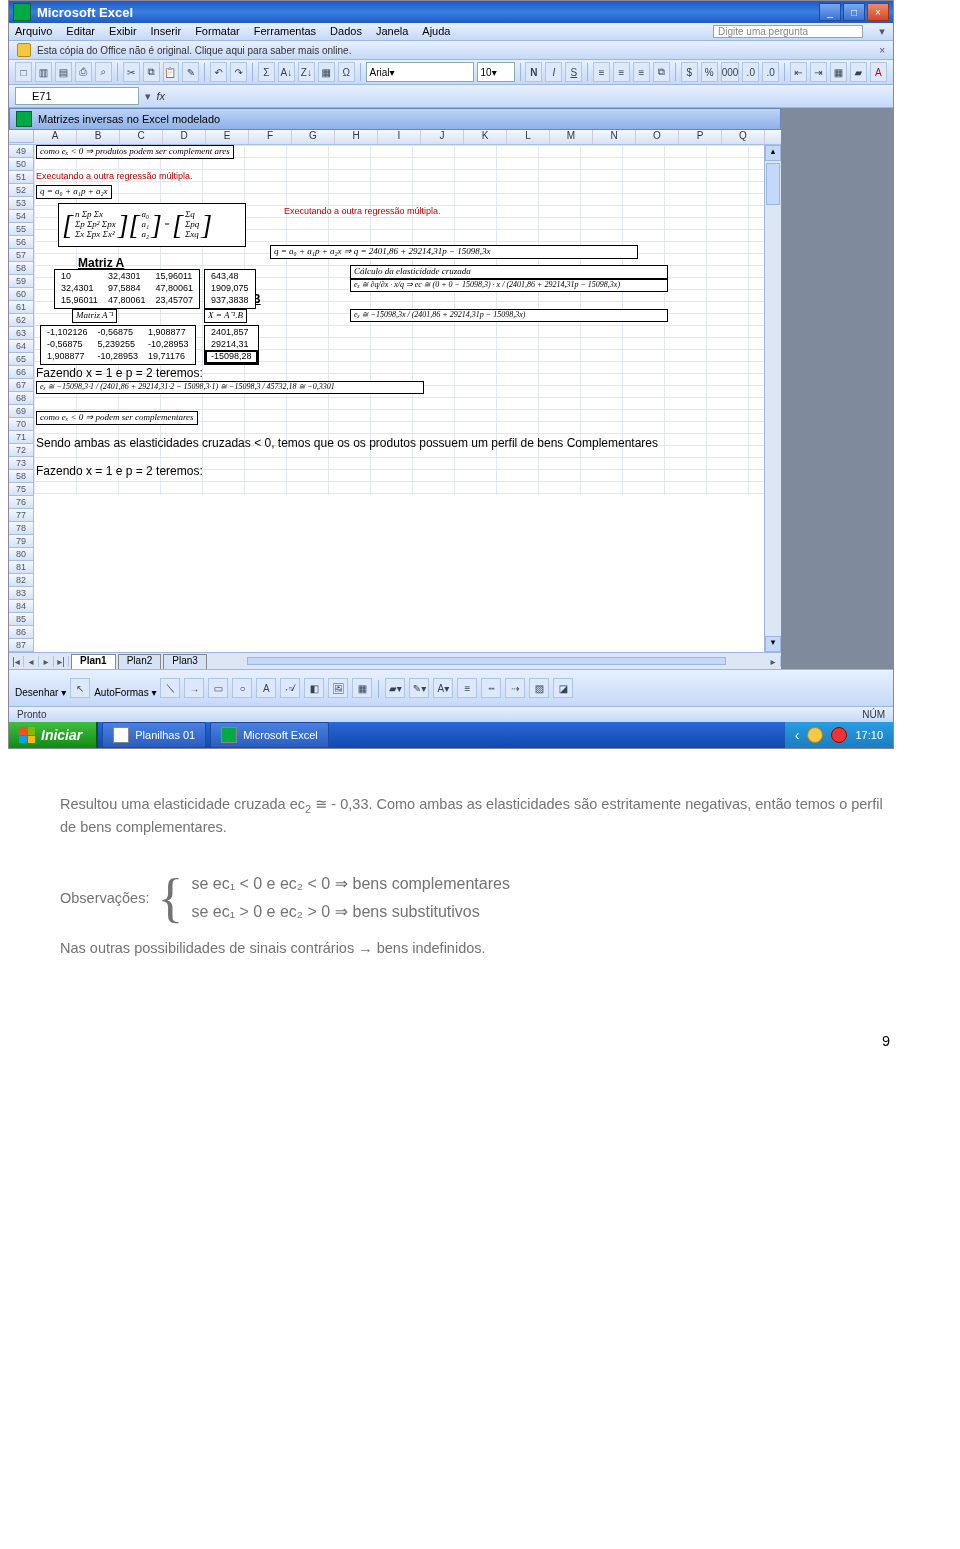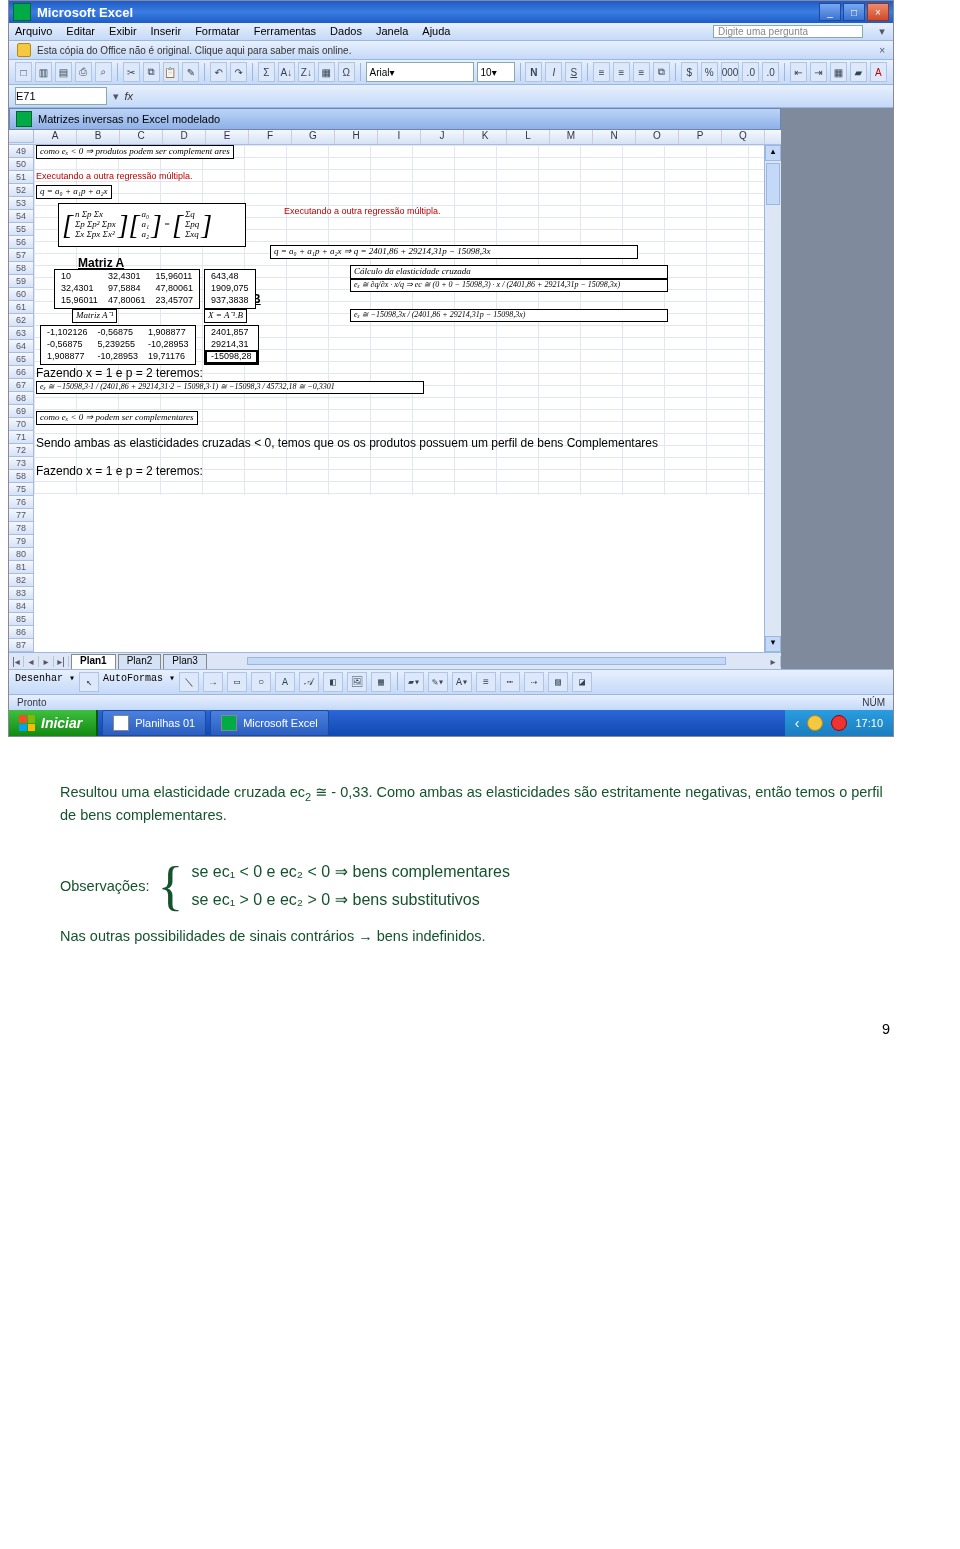--- a/index.html
+++ b/index.html
@@ -13,21 +13,21 @@
   .menubar { background:linear-gradient(#e8f0fd,#c4d9f8); padding:2px 6px; font-size:11px; display:flex; gap:14px; border-bottom:1px solid #9cb6e0;}
   .ask-box { margin-left:auto; background:#fff; border:1px solid #8aa; font-size:10px; color:#888; padding:0 4px; width:140px; }
   .infobar { background:linear-gradient(#e8f0fd,#c4d9f8); padding:2px 8px; font-size:10px; color:#333; border-bottom:1px solid #9cb6e0; display:flex; align-items:center; gap:6px;}
   .infobar .icn { width:12px; height:12px; background:#f5c842; border:1px solid #b58a10; border-radius:2px;}
   .toolbar { background:linear-gradient(#e8f0fd,#c4d9f8); padding:2px 6px; border-bottom:1px solid #9cb6e0; display:flex; align-items:center; gap:3px; font-size:10px; flex-wrap:nowrap;}
   .tbtn { width:18px; height:18px; background:#dde9fb; border:1px solid #b0c4e4; display:inline-flex; align-items:center; justify-content:center; font-size:10px; color:#345;}
   .tsep { width:1px; height:18px; background:#9cb6e0; margin:0 2px; }
   .tdrop { height:18px; background:#fff; border:1px solid #8aa; font-size:10px; padding:0 3px; display:inline-flex; align-items:center; color:#000;}
   .tdrop.small{ min-width:30px;} .tdrop.font{min-width:100px;}
   .namebox-row { background:linear-gradient(#e8f0fd,#c4d9f8); padding:2px 6px; border-bottom:1px solid #9cb6e0; display:flex; align-items:center; gap:6px; font-size:11px;}
-  .namebox { width:90px; background:#fff; border:1px solid #8aa; padding:0 0; height:16px; font-size:11px; display:flex; align-items:center;}
+  .namebox { width:90px; background:#fff; border:1px solid #8aa; padding:0 16px; height:16px; font-size:11px; display:flex; align-items:center;}
   .fx-lab { font-style:italic; font-size:11px; color:#333;}
   .fx-bar { flex:1; background:#fff; border:1px solid #8aa; height:16px; font-size:11px; padding:0 4px; display:flex; align-items:center;}
   .workspace { display:flex; background:#6a86b7;}
   .work-inner { flex:1; }
   .doctitle { background:linear-gradient(#bcd3f5,#8fb1e8); color:#000; font-size:11px; padding:2px 6px; border:1px solid #6a86b7; display:flex; align-items:center; gap:6px;}
   .doctitle .xicn{ width:14px;height:14px;background:#0a4;border:1px solid #063;}
   .sheet { background:#fff; font-size:10px; }
   .colhdrs { display:flex; background:linear-gradient(#f5f8fd,#d5e2f6); border-bottom:1px solid #a8bde0;}
   .rh { width:24px; background:linear-gradient(#f5f8fd,#d5e2f6); border-right:1px solid #a8bde0; border-bottom:1px solid #a8bde0; text-align:center; font-size:9px; color:#556; height:12px; line-height:12px;}
   .ch { width:42px; border-right:1px solid #ccd; text-align:center; font-size:10px; color:#334; height:14px;}
@@ -43,35 +43,35 @@
   .redtx{ color:#c00000; font-family:Arial; font-size:9px;}
   .eqbox { border:1px solid #000; background:#fff; padding:1px 3px; font-style:italic;}
   .plain { font-family:Arial; font-size:12px; }
   .tbl { border:1px solid #000; background:#fff; font-family:Arial; font-size:9px;}
   .tbl td { padding:0 4px; }
   .sheet-tabs { display:flex; align-items:center; background:#dce6f4; border-top:1px solid #9cb6e0; font-size:10px; height:16px;}
   .sheet-tabs .nav { width:14px; text-align:center; color:#556; border-right:1px solid #b0c4e4;}
   .sheet-tabs .tab { padding:0 8px; border:1px solid #888; border-bottom:none; background:#fff; margin-left:2px; height:14px; font-weight:bold;}
   .sheet-tabs .tab.inact { background:#d5e2f6; font-weight:normal;}
   .sheet-tabs .scroll-hint { flex:1; margin:0 40px; height:6px; background:#c4d9f8; border:1px solid #9cb6e0;}
-  .drawbar { background:linear-gradient(#e8f0fd,#c4d9f8); padding:2px 6px; border-top:1px solid #9cb6e0; display:flex; align-items:flex-start; gap:4px; font-size:10px;font-family:Liberation Mono, monospace;}
+  .drawbar { background:linear-gradient(#e8f0fd,#c4d9f8); padding:8px 6px; border-top:1px solid #9cb6e0; display:flex; align-items:flex-end; gap:4px; font-size:10px;}
   .statusbar { background:linear-gradient(#e8f0fd,#c4d9f8); padding:2px 8px; border-top:1px solid #9cb6e0; display:flex; font-size:10px; color:#334;}
   .statusbar .right{ margin-left:auto; }
   
   .taskbar { display:flex; align-items:center; background:linear-gradient(#2a67d8,#1148b0); height:26px; }
   .start-btn { background:linear-gradient(#3fbf3f,#128a12); color:#fff; font-weight:bold; font-style:italic; font-size:14px; padding:0 14px 0 10px; height:100%; display:flex; align-items:center; border-right:2px solid #0a5a0a;}
   .start-btn .winlogo{ width:16px;height:16px;margin-right:6px;display:grid;grid-template:1fr 1fr/1fr 1fr;gap:1px;}
   .winlogo span:nth-child(1){background:#f25022;} .winlogo span:nth-child(2){background:#7fba00;}
   .winlogo span:nth-child(3){background:#00a4ef;} .winlogo span:nth-child(4){background:#ffb900;}
   .taskitem { background:linear-gradient(#4a82e0,#2a5dc0); color:#fff; font-size:11px; padding:2px 10px; margin-left:4px; height:20px; display:flex; align-items:center; gap:6px; border:1px solid #1d4a9f; border-radius:2px;}
   .taskitem .ico { width:14px; height:14px; background:#fff; border:1px solid #888;}
   .tray { margin-left:auto; background:linear-gradient(#2a9de0,#1a7dc0); height:100%; display:flex; align-items:center; padding:0 10px; color:#fff; font-size:11px; gap:8px;}
   .tray .dot{width:14px;height:14px;background:#f5c842;border:1px solid #b58a10;border-radius:50%;}
   
-  .doc { padding:30px 60px 0 60px; font-family: Arial, sans-serif; font-size:14.5px; color:#14532d; line-height:1.4;}
+  .doc { padding:30px 60px 0 60px; font-family: Arial, sans-serif; font-size:14.5px; color:#737373; line-height:1.4;}
   .doc sub{ font-size:11px; }
   .obs-line { display:flex; align-items:center; gap:8px; margin-top:30px;}
   .brace { font-size:54px; font-family:'Times New Roman',serif; line-height:0.8;}
   .math-lines { font-family:Liberation Sans, sans-serif; font-size:16px;}
   .math-lines .row { margin:6px 0;}
   .pagenum { text-align:right; padding:60px 70px 20px 0; font-size:14.5px;}
   
   .right-gray { width:112px; background:#7f8a9c;}
   
   .vscroll { width:16px; background:#dce6f4; display:flex; flex-direction:column; border-left:1px solid #9cb6e0;}

